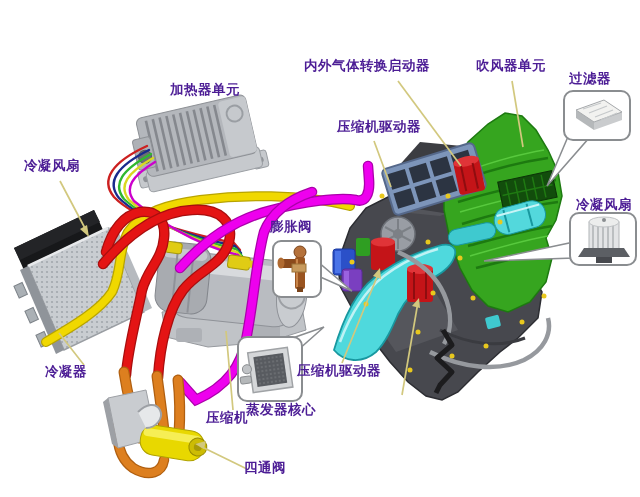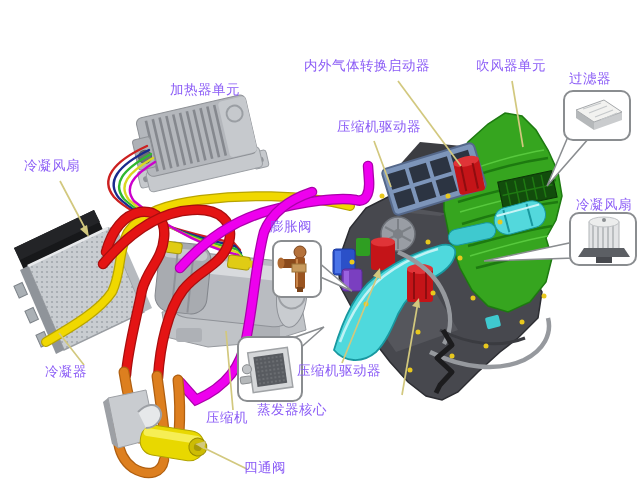--- a/index.html
+++ b/index.html
@@ -2,22 +2,22 @@
 <html><head>
 <meta charset="utf-8">
 <style>
   html,body{margin:0;padding:0;background:#ffffff;}
   .stage{
     position:relative;width:640px;height:497px;background:#ffffff;overflow:hidden;
     font-family:"Liberation Sans","DejaVu Sans",sans-serif;
   }
   .stage svg{position:absolute;left:0;top:0;}
   .lbl{
-    position:absolute;white-space:nowrap;color:#8b5cf6;
-    font-size:13.5px;font-weight:400;letter-spacing:0.5px;line-height:1.1;
+    position:absolute;white-space:nowrap;color:#4c1d95;
+    font-size:13.5px;font-weight:700;letter-spacing:0.5px;line-height:1.1;
   }
 </style>
 </head>
 <body>
 
 <div class="stage">
 <svg width="640" height="497" viewBox="0 0 640 497">
   <defs>
     <pattern id="mesh" width="5" height="5" patternUnits="userSpaceOnUse">
       <rect width="5" height="5" fill="#c9cdd1"></rect>
@@ -343,16 +343,16 @@
 <div class="lbl" style="left:24px;top:159px">冷凝风扇</div>
 <div class="lbl" style="left:45px;top:365px">冷凝器</div>
 <div class="lbl" style="left:170px;top:83px">加热器单元</div>
 <div class="lbl" style="left:304px;top:59px">内外气体转换启动器</div>
 <div class="lbl" style="left:476px;top:59px">吹风器单元</div>
 <div class="lbl" style="left:569px;top:72px">过滤器</div>
 <div class="lbl" style="left:337px;top:120px">压缩机驱动器</div>
 <div class="lbl" style="left:576px;top:198px">冷凝风扇</div>
 <div class="lbl" style="left:270px;top:220px">膨胀阀</div>
 <div class="lbl" style="left:206px;top:411px">压缩机</div>
-<div class="lbl" style="left:257px;top:403px">蒸发器核心</div>
+<div class="lbl" style="left:246px;top:403px">蒸发器核心</div>
 <div class="lbl" style="left:297px;top:364px">压缩机驱动器</div>
 <div class="lbl" style="left:244px;top:461px">四通阀</div>
 </div>
 
 </body></html>

